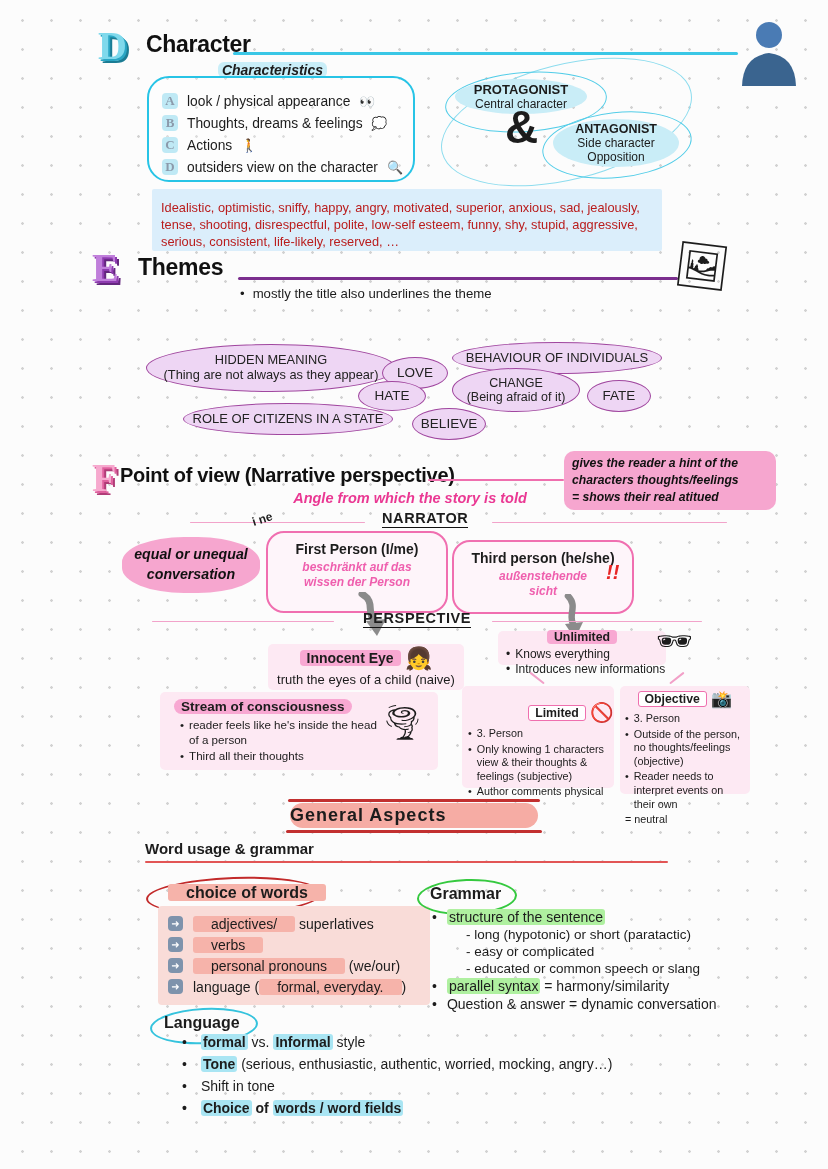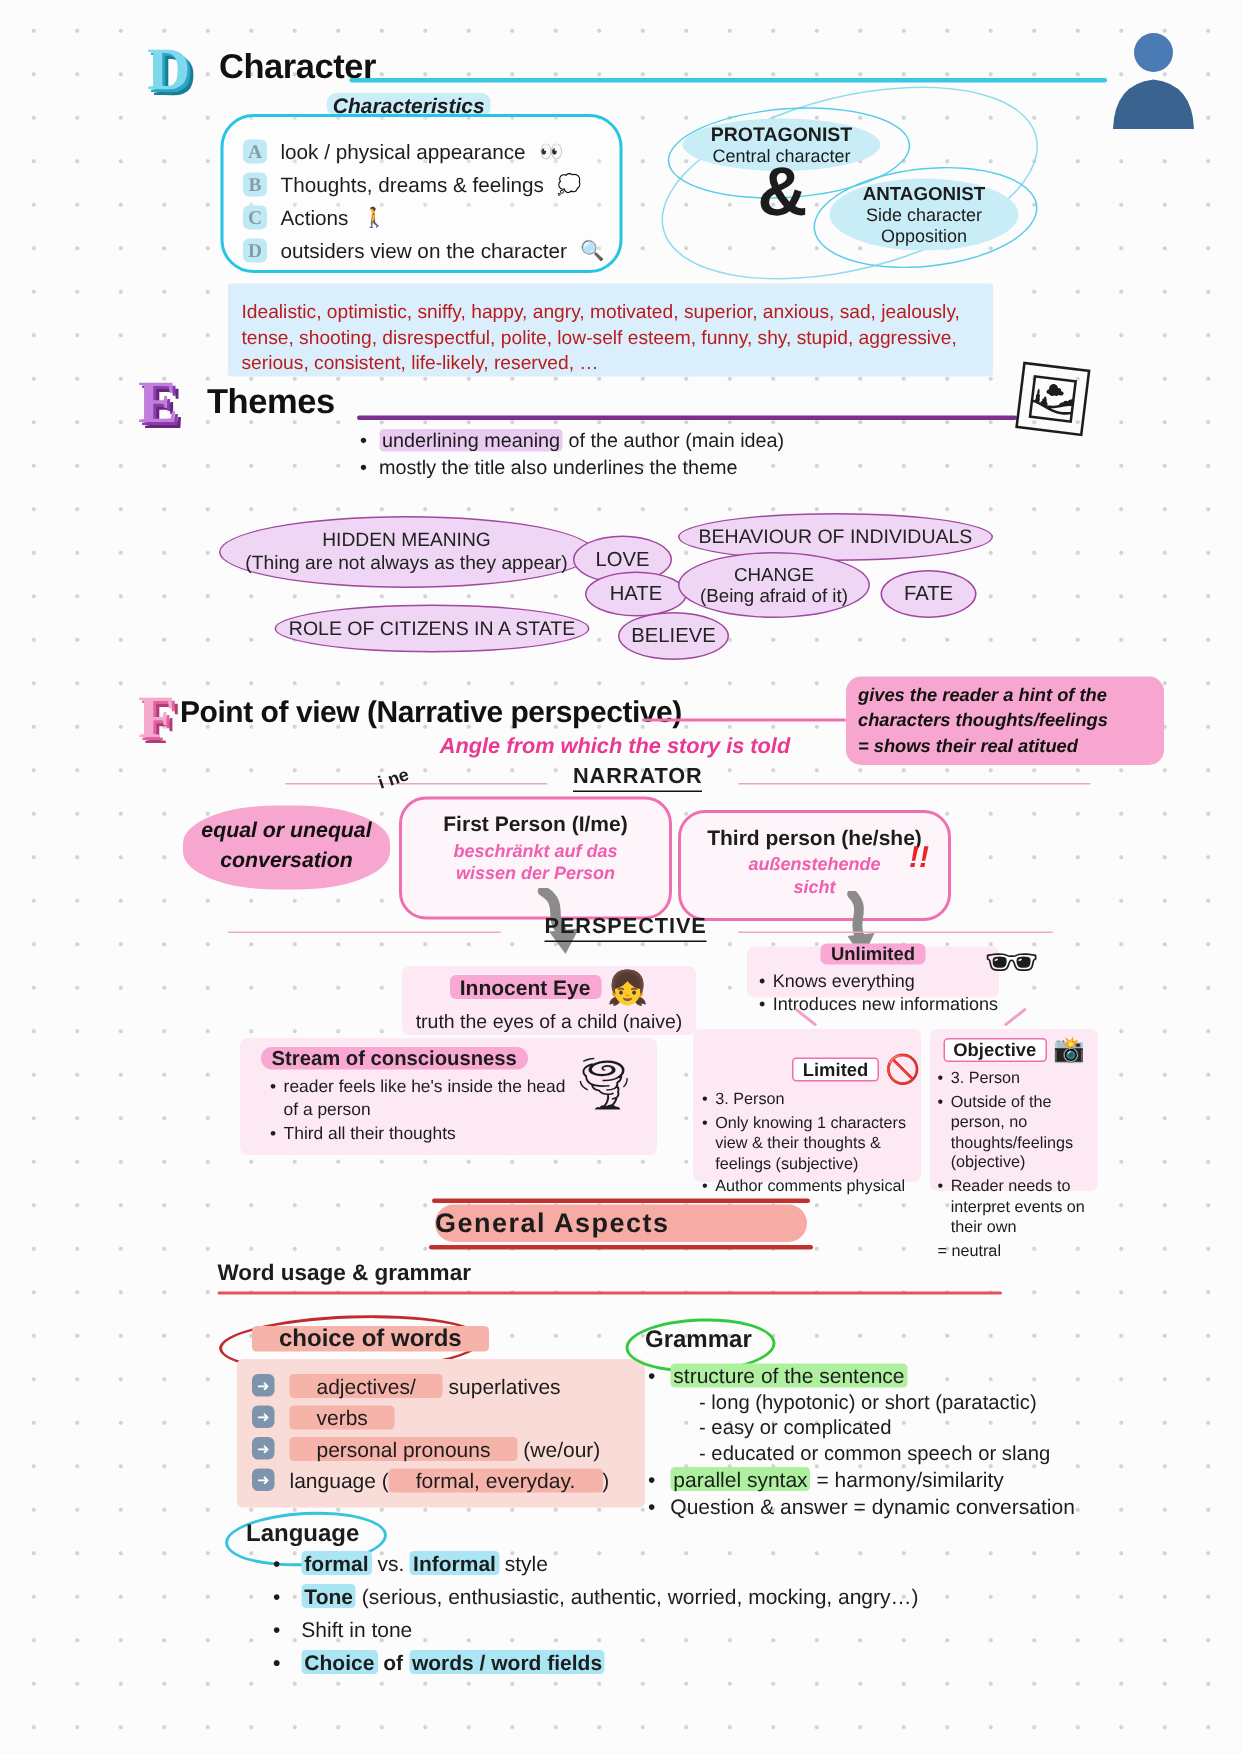--- a/index.html
+++ b/index.html
@@ -140,29 +140,28 @@
   </div>
 
   <div id="adj-box">Idealistic, optimistic, sniffy, happy, angry, motivated, superior, anxious, sad, jealously, tense, shooting, disrespectful, polite, low-self esteem, funny, shy, stupid, aggressive, serious, consistent, life-likely, reserved, …</div>
 
   <div class="abs sec-letter letter-e" style="left:92px;top:248px;">E</div>
   <div class="sec-title" style="left:138px;top:254px;font-size:23px;">Themes</div>
   <div class="line" style="left:238px;top:277px;width:440px;height:2.5px;background:#7b2f8e;"></div>
   <div class="abs emoji" style="left:674px;top:240px;font-size:44px;transform:rotate(7deg);">🖼</div>
 
   <div class="tbullets">
-    <div class="row dotb"><span class="hl-purple">underlining meaning</span><span> of the author (main idea)</span></div>
     <div class="row dotb"><span>mostly the title also underlines the theme</span></div>
   </div>
 
   <div class="bubble" style="left:146px;top:344px;width:248px;height:46px;font-size:12.8px;">HIDDEN MEANING
 (Thing are not always as they appear)</div>
   <div class="bubble" style="left:382px;top:357px;width:64px;height:30px;font-size:13.5px;">LOVE</div>
   <div class="bubble" style="left:452px;top:342px;width:208px;height:30px;font-size:13px;">BEHAVIOUR OF INDIVIDUALS</div>
-  <div class="bubble" style="left:390px;top:381px;width:66px;height:28px;font-size:13.5px;">HATE</div>
+  <div class="bubble" style="left:358px;top:381px;width:66px;height:28px;font-size:13.5px;">HATE</div>
   <div class="bubble" style="left:452px;top:368px;width:126px;height:42px;font-size:12.5px;">CHANGE
 (Being afraid of it)</div>
   <div class="bubble" style="left:587px;top:380px;width:62px;height:30px;font-size:13.5px;">FATE</div>
   <div class="bubble" style="left:183px;top:403px;width:208px;height:30px;font-size:13px;">ROLE OF CITIZENS IN A STATE</div>
   <div class="bubble" style="left:412px;top:408px;width:72px;height:30px;font-size:13.5px;">BELIEVE</div>
 
   <div class="abs sec-letter letter-f" style="left:92px;top:458px;">F</div>
   <div class="sec-title" style="left:120px;top:464px;font-size:20px;">Point of view (Narrative perspective)</div>
   <div class="line" style="left:428px;top:479px;width:136px;height:2px;background:#ef6fae;"></div>
   <div class="pink-note" style="left:564px;top:451px;width:196px;padding:4px 8px;">gives the reader a hint of the
@@ -247,21 +246,21 @@
         </div>
       <div class="small-b">
           <span>Only knowing 1 characters view &amp; their thoughts &amp; feelings (subjective)</span>
         </div>
       <div class="small-b">
           <span>Author comments physical</span>
         </div>
     </div>
   </div>
 
-  <div class="pink-area" style="left:620px;top:686px;width:112px;height:108px;">
+  <div class="pink-area" style="left:620px;top:686px;width:130px;height:108px;">
     <div style="text-align:center;margin-top:3px;">
       <span class="box-label">Objective</span>
       <span class="emoji" style="font-size:17px;vertical-align:middle;">📸</span>
     </div>
     <div style="margin:3px 3px 0 3px;">
       <div class="small-b">
           <span>3. Person</span>
         </div>
       <div class="small-b">
           <span>Outside of the person, no thoughts/feelings (objective)</span>

